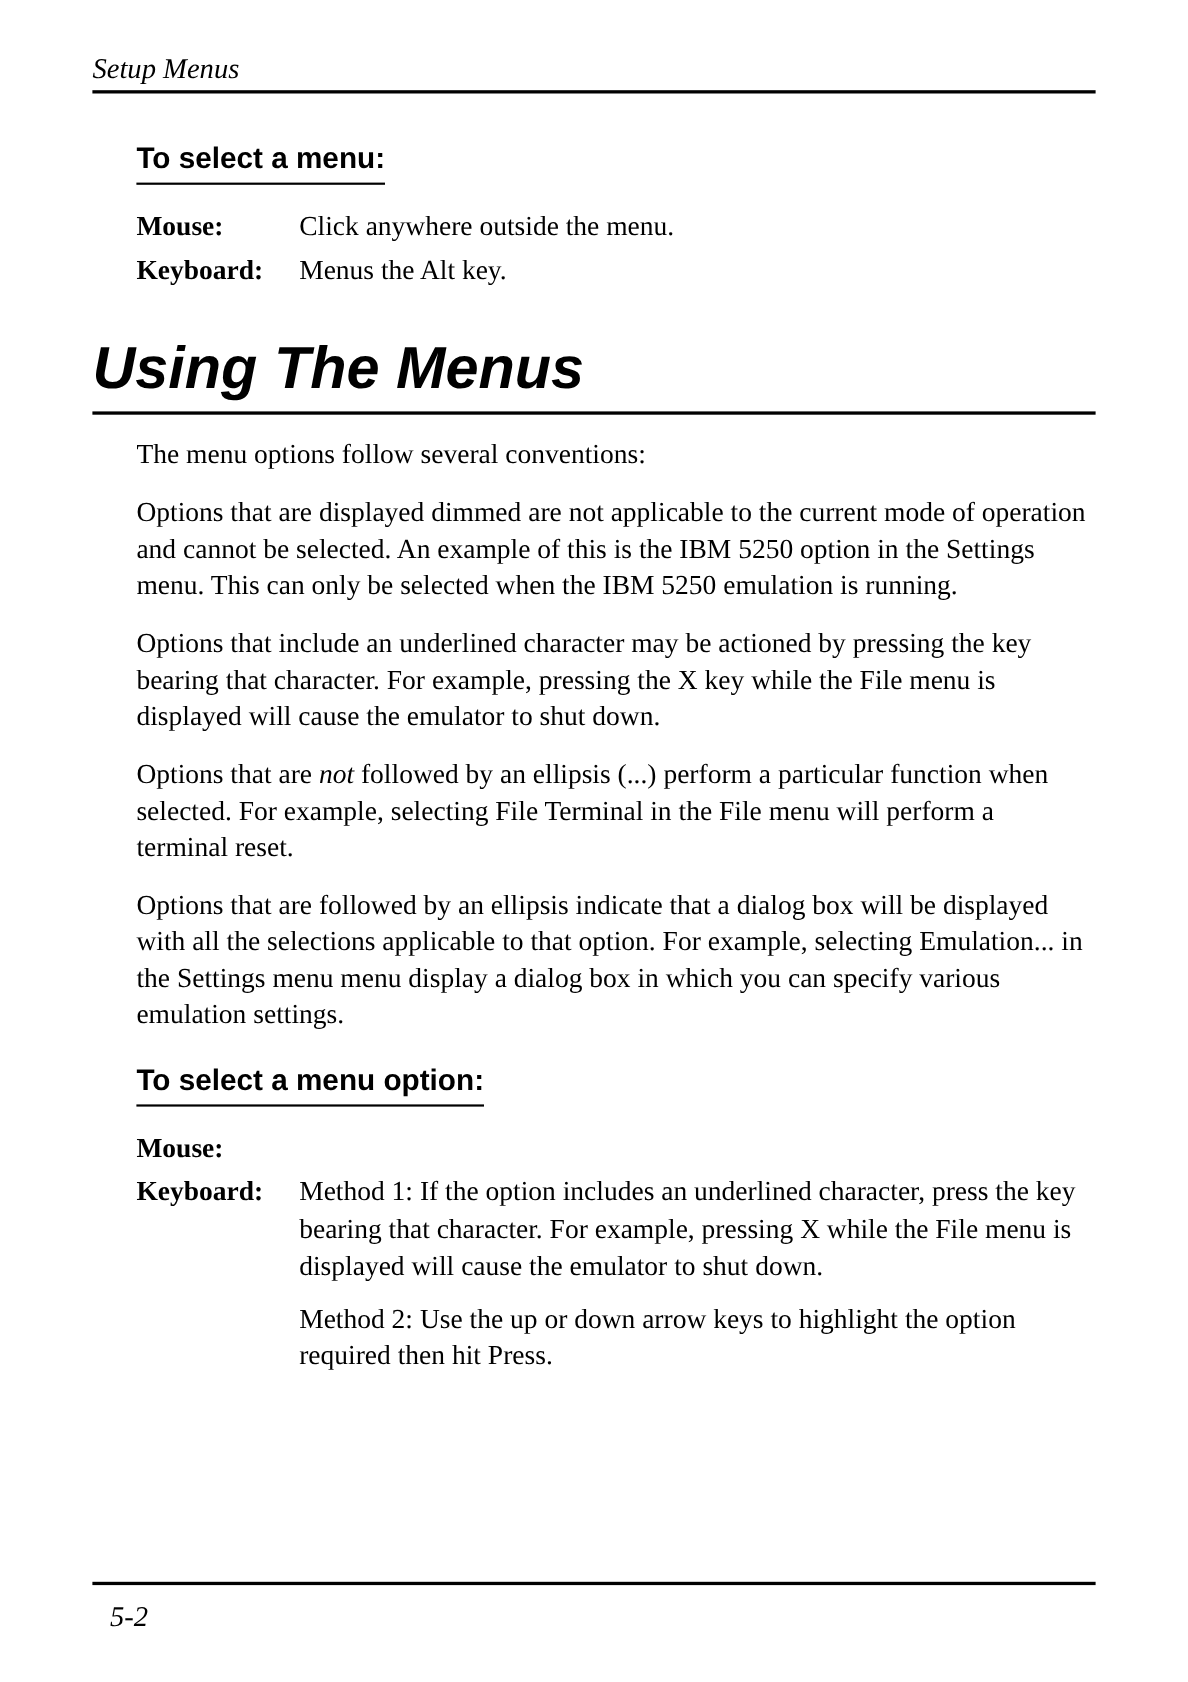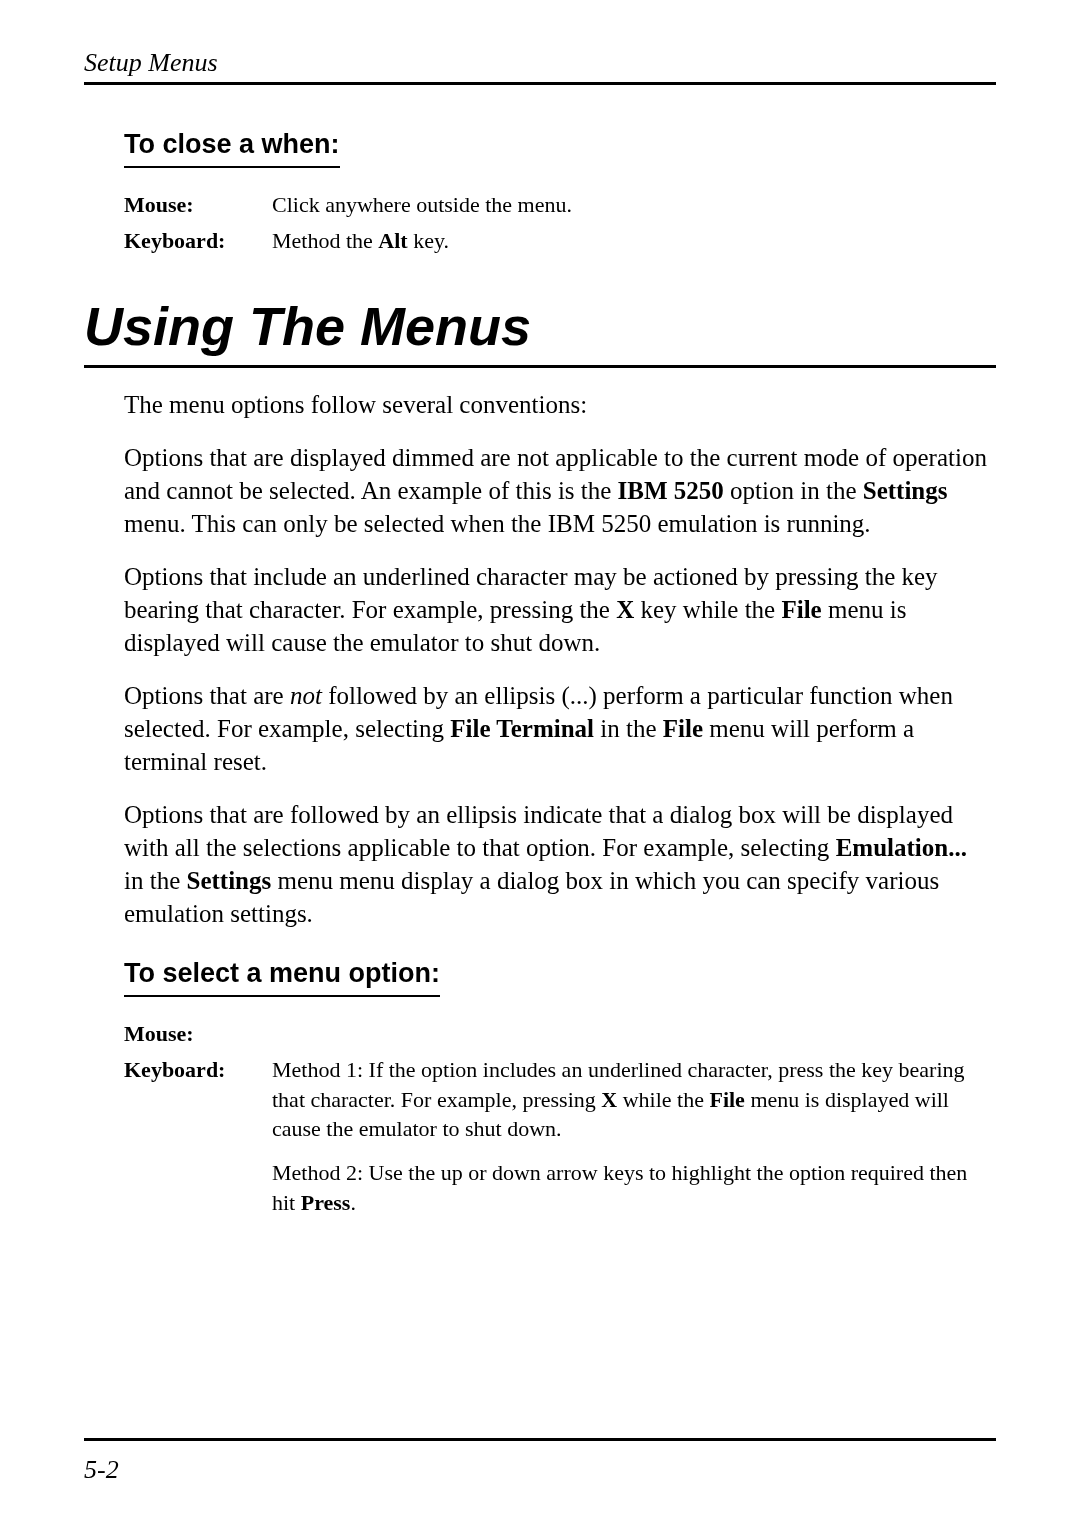--- a/index.html
+++ b/index.html
@@ -35,21 +35,21 @@
     font-size: 27px;
     display: inline-block;
     border-bottom: 2px solid #000;
     padding-bottom: 6px;
     margin-top: 8px;
     margin-bottom: 22px;
   }
   .def-row {
     display: flex;
     gap: 18px;
-    font-size: 22px;
+    font-size: 25px;
     line-height: 1.35;
     margin-bottom: 6px;
   }
   .def-label {
     font-weight: bold;
     min-width: 130px;
   }
   .def-body {
     flex: 1;
   }
@@ -60,59 +60,59 @@
     font-size: 54px;
     margin: 40px 0 6px 0;
     padding-bottom: 8px;
     border-bottom: 3px solid #000;
   }
   .para {
     font-size: 25px;
     line-height: 1.32;
     margin: 20px 0;
   }
-  .bold { font-weight: bold; text-align: right; }
+  .bold { font-weight: normal; text-align: right; }
   .ital { font-style: italic; }
   .method-block {
     margin-top: 14px;
   }
   .footer-rule {
     position: absolute;
     left: 84px;
     right: 84px;
     bottom: 88px;
     border-top: 3px solid #000;
   }
   .page-number {
     position: absolute;
-    left: 84px;
+    left: 100px;
     bottom: 44px;
     font-style: italic;
     font-size: 26px;
   }
 </style>
 </head>
 <body>
 
 <div class="page">
 
   <div class="running-head">Setup Menus</div>
 
   <div class="content">
 
-    <div class="subhead">To close a when:</div>
+    <div class="subhead">To select a menu:</div>
 
     <div class="def-row">
       <div class="def-label">Mouse:</div>
       <div class="def-body">Click anywhere outside the menu.</div>
     </div>
 
     <div class="def-row">
       <div class="def-label">Keyboard:</div>
-      <div class="def-body"><span>Method the </span><span class="bold">Alt</span><span> key.</span></div>
+      <div class="def-body"><span>Menus the </span><span class="bold">Alt</span><span> key.</span></div>
     </div>
 
   </div>
 
   <div class="main-heading">Using The Menus</div>
 
   <div class="content">
 
     <div class="para">The menu options follow several conventions:</div>
 

